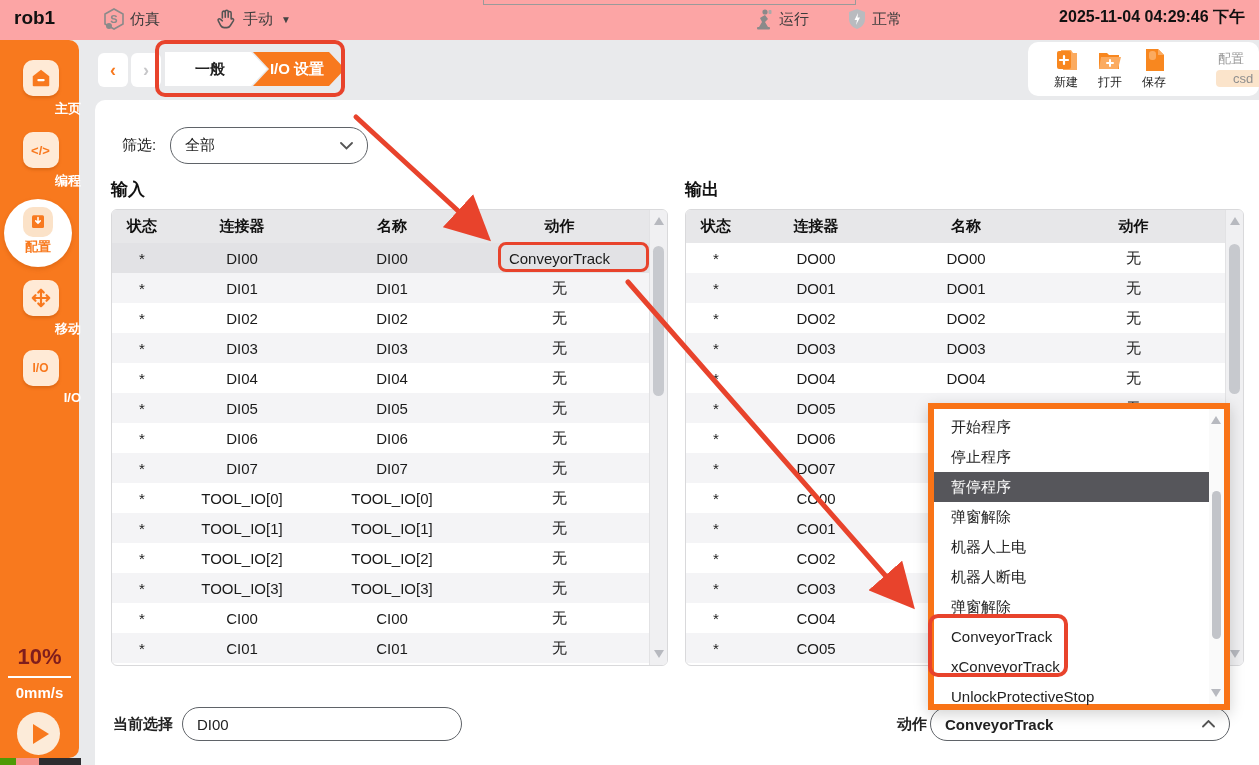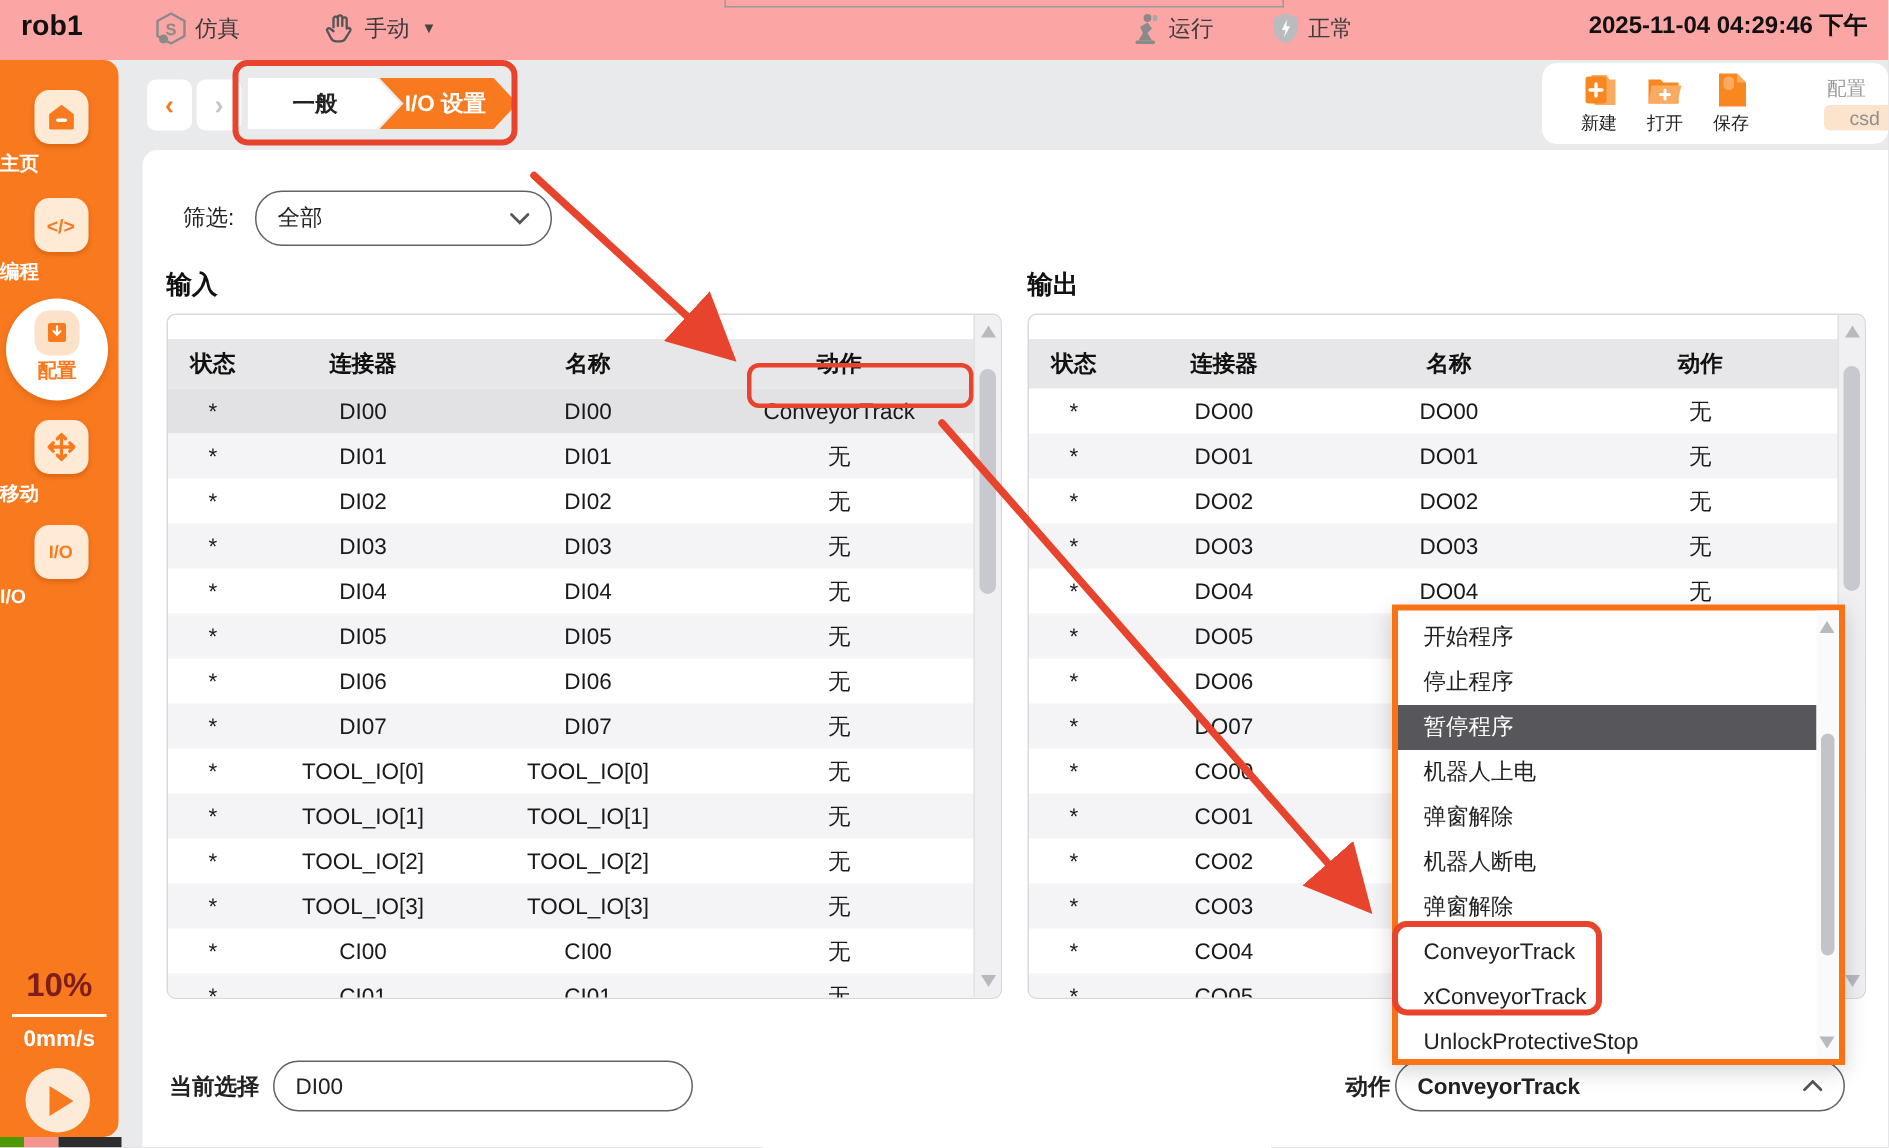--- a/index.html
+++ b/index.html
@@ -10,21 +10,21 @@
   .topbar{position:absolute;left:0;top:0;width:1259px;height:40px;background:#fca5a5;}
   .robname{position:absolute;left:14px;top:7px;font-size:19px;font-weight:bold;color:#111;}
   .tb-item{position:absolute;top:8px;display:flex;align-items:center;gap:6px;font-size:15px;color:#3c3c3c;}
   .tb-sim{left:104px;} .tb-mode{left:215px;text-align:right;} .tb-run{left:753px;} .tb-status{left:848px;justify-content:center;}
   .tb-caret{font-size:10px;color:#444;margin-left:2px;}
   .tb-divline{position:absolute;left:483px;top:0;width:373px;height:5px;border:1px solid #9a9a9a;border-top:none;background:transparent;}
   .timestamp{position:absolute;right:14px;top:7px;font-size:16px;font-weight:bold;color:#111;}
 
   
   .sidebar{position:absolute;left:0;top:40px;width:79px;height:718px;background:#f8791e;border-radius:0 10px 10px 0;}
-  .nav-item{position:absolute;left:0;width:81px;text-align:left;color:#fff;}
+  .nav-item{position:absolute;left:0;width:81px;text-align:right;color:#fff;}
   .nav-icon{width:36px;height:36px;margin:0 auto;background:rgba(255,244,230,.92);border-radius:10px;display:flex;align-items:center;justify-content:center;color:#f8791e;font-weight:bold;box-shadow:0 2px 3px rgba(170,70,0,.35);}
   .nav-label{font-size:13px;font-weight:bold;margin-top:4px;}
   .nav-home{top:20px;} .nav-prog{top:92px;} .nav-move{top:240px;} .nav-io{top:310px;}
   .nav-active{position:absolute;left:4px;top:159px;width:68px;height:68px;background:#fff;border-radius:50%;text-align:center;box-shadow:0 2px 4px rgba(170,70,0,.3);}
   .nav-active .nav-icon{width:30px;height:30px;margin-top:8px;box-shadow:none;background:#fbe2c8;}
   .nav-active .nav-label{color:#f8791e;margin-top:1px;font-size:13px;}
   .speed-pct{position:absolute;left:0;top:604px;width:79px;text-align:center;color:#7f1d1d;font-size:22px;font-weight:bold;}
   .speed-rule{position:absolute;left:8px;top:636px;width:63px;border-bottom:2px solid #fff;}
   .speed-val{position:absolute;left:0;top:644px;width:79px;text-align:center;color:#fff;font-size:15px;font-weight:bold;}
   .play-btn{position:absolute;left:17px;top:672px;width:43px;height:43px;border-radius:50%;background:#fcebd9;display:flex;align-items:center;justify-content:center;}
@@ -55,38 +55,38 @@
   .filter-label{position:absolute;left:122px;top:136px;font-size:15px;color:#222;}
   .pill{position:absolute;border:1px solid #5f6368;border-radius:18px;background:#fff;display:flex;align-items:center;font-size:15px;color:#222;padding:0 14px;}
   .pill-filter{left:170px;top:127px;width:198px;height:37px;}
   .pill-chevron{position:absolute;right:14px;}
 
   .sec-title{position:absolute;font-size:17px;font-weight:bold;color:#111;}
   .t-in{left:111px;top:178px;} .t-out{left:685px;top:178px;}
 
   .iotable{position:absolute;top:209px;border:1px solid #d9d9db;border-radius:6px;background:#fff;overflow:hidden;}
   .tbl-in{left:111px;width:557px;height:457px;} .tbl-out{left:685px;width:559px;height:457px;}
-  .thead{display:flex;height:33px;background:#e7e7e9;font-weight:bold;font-size:15px;color:#111;align-items:center;margin-top:16px;}
+  .thead{display:flex;height:33px;background:#e7e7e9;font-weight:bold;font-size:15px;color:#111;align-items:center;}
   .trow{display:flex;height:30px;align-items:center;font-size:15px;color:#1a1a1a;}
   .trow.alt{background:#f4f4f6;} .trow.sel{background:#e2e2e5;}
   .c0{width:60px;text-align:center;} .c1{width:140px;text-align:center;}
   .c2{width:160px;text-align:center;} .c3{width:175px;text-align:center;}
   .vscroll{position:absolute;top:0;right:0;width:18px;height:100%;background:#f0f0f2;border-left:1px solid #e2e2e4;}
   .sb-up,.sb-dn{position:absolute;left:4px;width:0;height:0;border-left:5px solid transparent;border-right:5px solid transparent;}
   .sb-up{top:7px;border-bottom:8px solid #b7b9bf;}
   .sb-dn{bottom:7px;border-top:8px solid #b7b9bf;}
   .sb-thumb{position:absolute;left:3px;width:11px;border-radius:6px;background:#c7c9ce;}
 
   .sel-label{position:absolute;left:113px;top:715px;font-size:15px;font-weight:bold;color:#222;}
   .pill-sel{left:182px;top:707px;width:280px;height:34px;}
   .act-label{position:absolute;left:897px;top:715px;font-size:15px;font-weight:bold;color:#222;}
   .pill-act{left:930px;top:707px;width:300px;height:34px;font-weight:bold;}
 
   
-  .menu{position:absolute;left:928px;top:403px;width:302px;height:307px;background:#fff;border:4px solid #f97316;box-shadow:0 4px 14px rgba(0,0,0,.18);z-index:20;}
+  .menu{position:absolute;left:928px;top:403px;width:302px;height:307px;background:#fff;border:6px solid #f97316;box-shadow:0 4px 14px rgba(0,0,0,.18);z-index:20;}
   .menu-items{position:absolute;left:0;top:3px;right:15px;}
   .menu-item{height:30px;line-height:30px;padding-left:17px;font-size:15px;color:#222;white-space:nowrap;}
   .menu-item.hl{background:#56565b;color:#fff;}
   .menu-scroll{position:absolute;top:0;right:0;width:15px;height:100%;background:#fafafa;}
   .menu-scroll .sb-thumb{left:3px;width:9px;background:#c2c4c9;}
 
   
   .ann{position:absolute;border:4px solid #e8432c;border-radius:10px;z-index:30;pointer-events:none;}
   .ann-thin{border-width:3px;border-radius:8px;}
   #arrowlayer{position:absolute;left:0;top:0;width:1259px;height:765px;z-index:29;pointer-events:none;}
@@ -445,22 +445,22 @@
     <svg class="pill-chevron" width="13" height="8" viewBox="0 0 13 8">
         <polyline points="1,6.5 6.5,1 12,6.5" fill="none" stroke="#555" stroke-width="1.8" stroke-linecap="round"></polyline>
       </svg>
   </div>
 
   <div class="menu">
     <div class="menu-items" id="menu-items">
         <div class="menu-item">开始程序</div>
         <div class="menu-item">停止程序</div>
         <div class="menu-item hl">暂停程序</div>
+        <div class="menu-item">弹窗解除</div>
         <div class="menu-item">机器人上电</div>
-        <div class="menu-item">弹窗解除</div>
         <div class="menu-item">机器人断电</div>
         <div class="menu-item">弹窗解除</div>
         <div class="menu-item">ConveyorTrack</div>
         <div class="menu-item">xConveyorTrack</div>
         <div class="menu-item">UnlockProtectiveStop</div>
       </div>
     <div class="menu-scroll">
       <div class="sb-up" style="left:2px;"></div>
       <div class="sb-thumb" style="top:82px;height:148px;"></div>
       <div class="sb-dn" style="left:2px;"></div>

